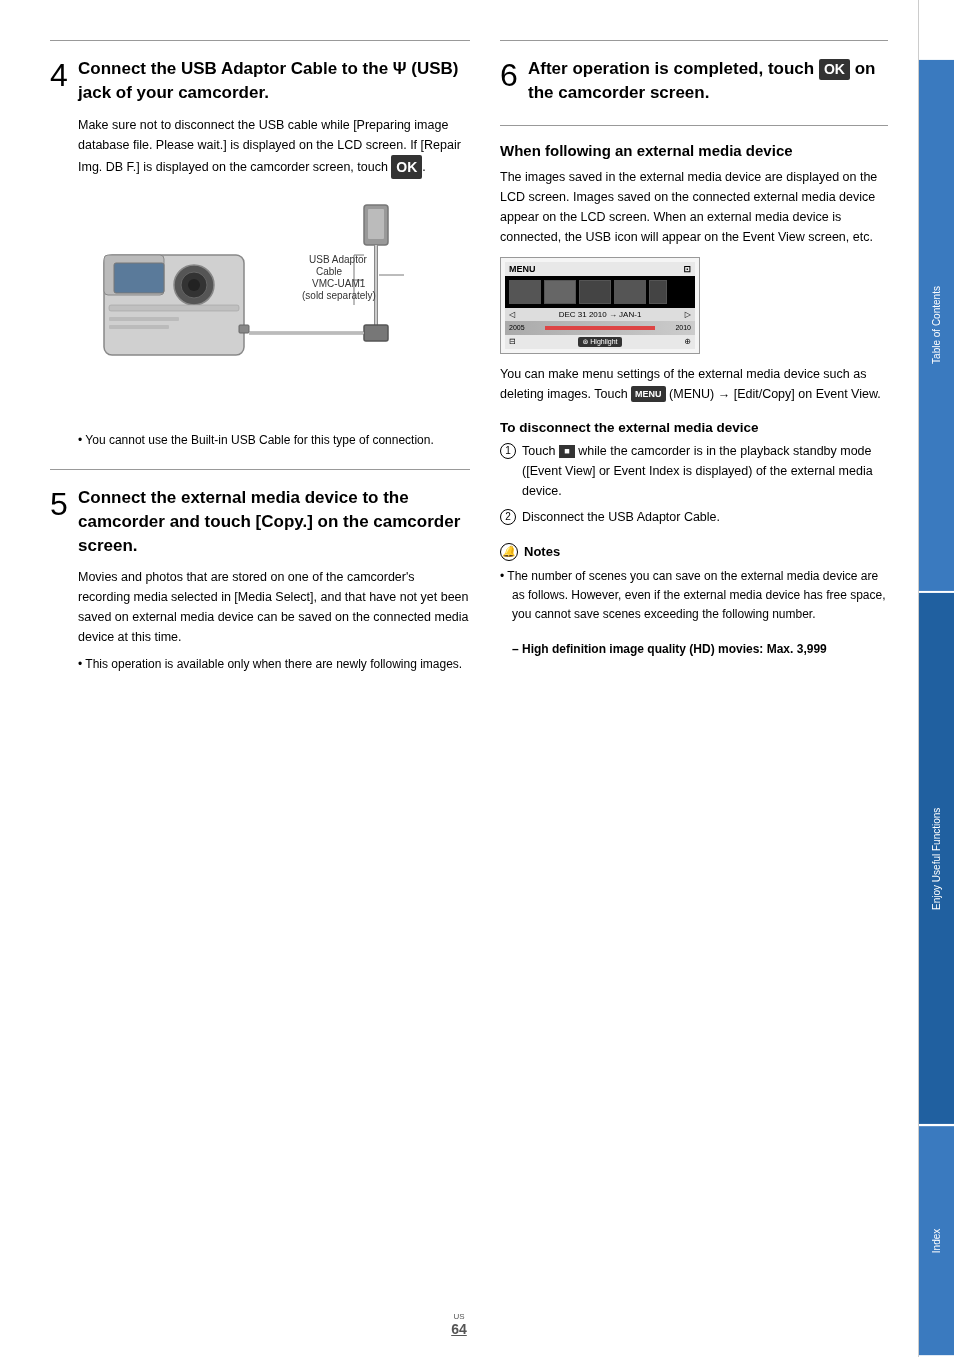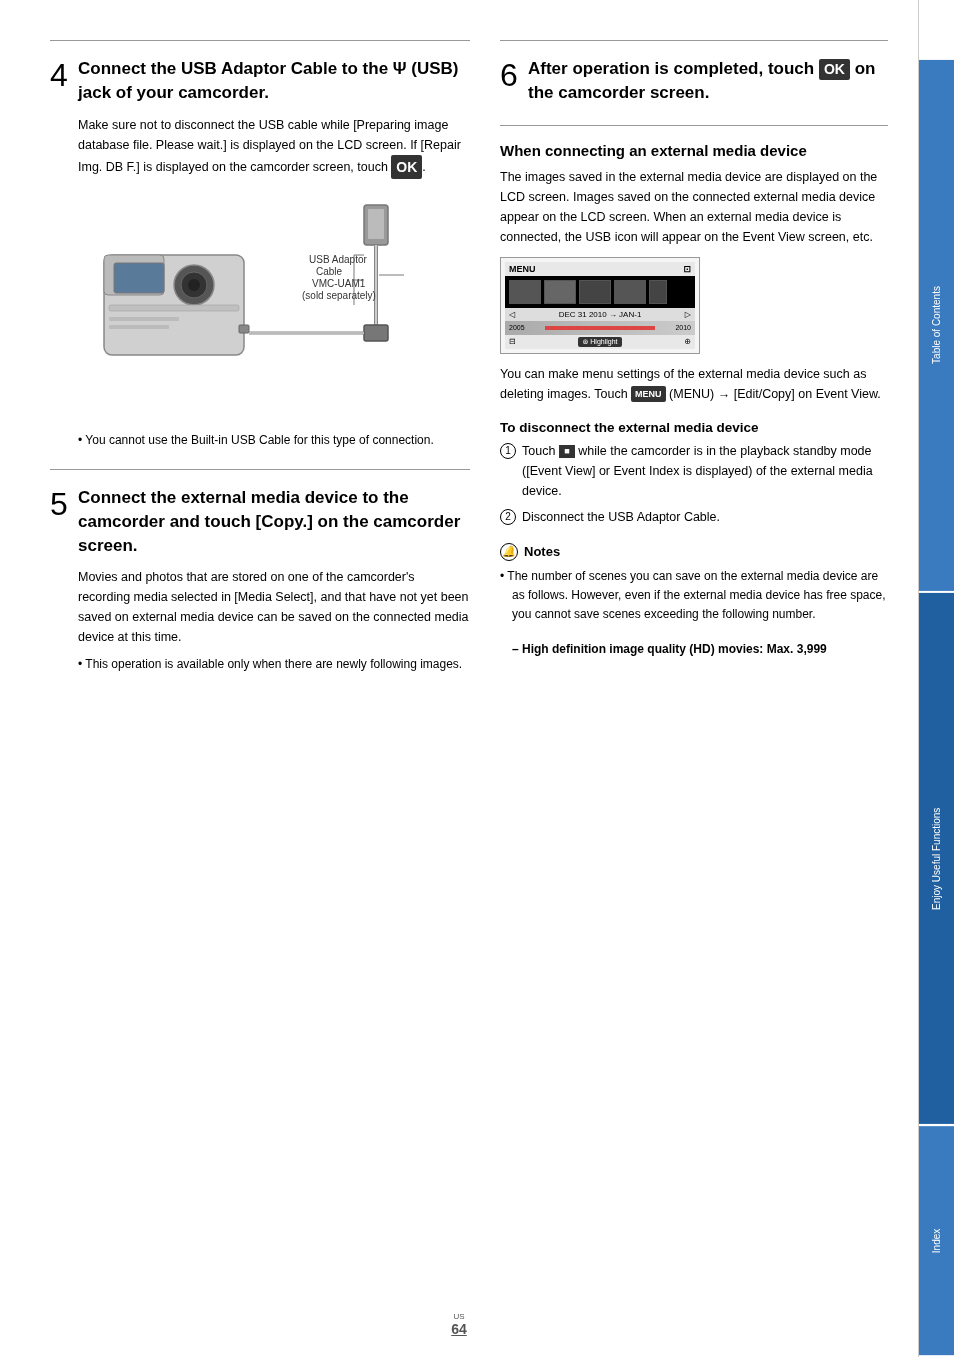--- a/index.html
+++ b/index.html
@@ -446,21 +446,21 @@
         <div class="step-block">
           <span class="step-number">6</span>
           <div class="step-title">
             After operation is completed, touch <span class="ok-badge">OK</span> on the camcorder screen.
           </div>
         </div>
 
         <hr class="step-divider" style="margin-top:20px;">
 
         <div>
-          <div class="section-header">When connecting an external media device</div>
+          <div class="section-header">When following an external media device</div>
           <div class="step-body">
             The images saved in the external media device are displayed on the LCD screen. Images saved on the connected external media device appear on the LCD screen. When an external media device is connected, the USB icon will appear on the Event View screen, etc.
           </div>
 
           <div class="lcd-screen">
             <div class="lcd-top-bar">
               <span>MENU</span>
               <span>⊡</span>
             </div>
             <div class="lcd-thumbnails">

